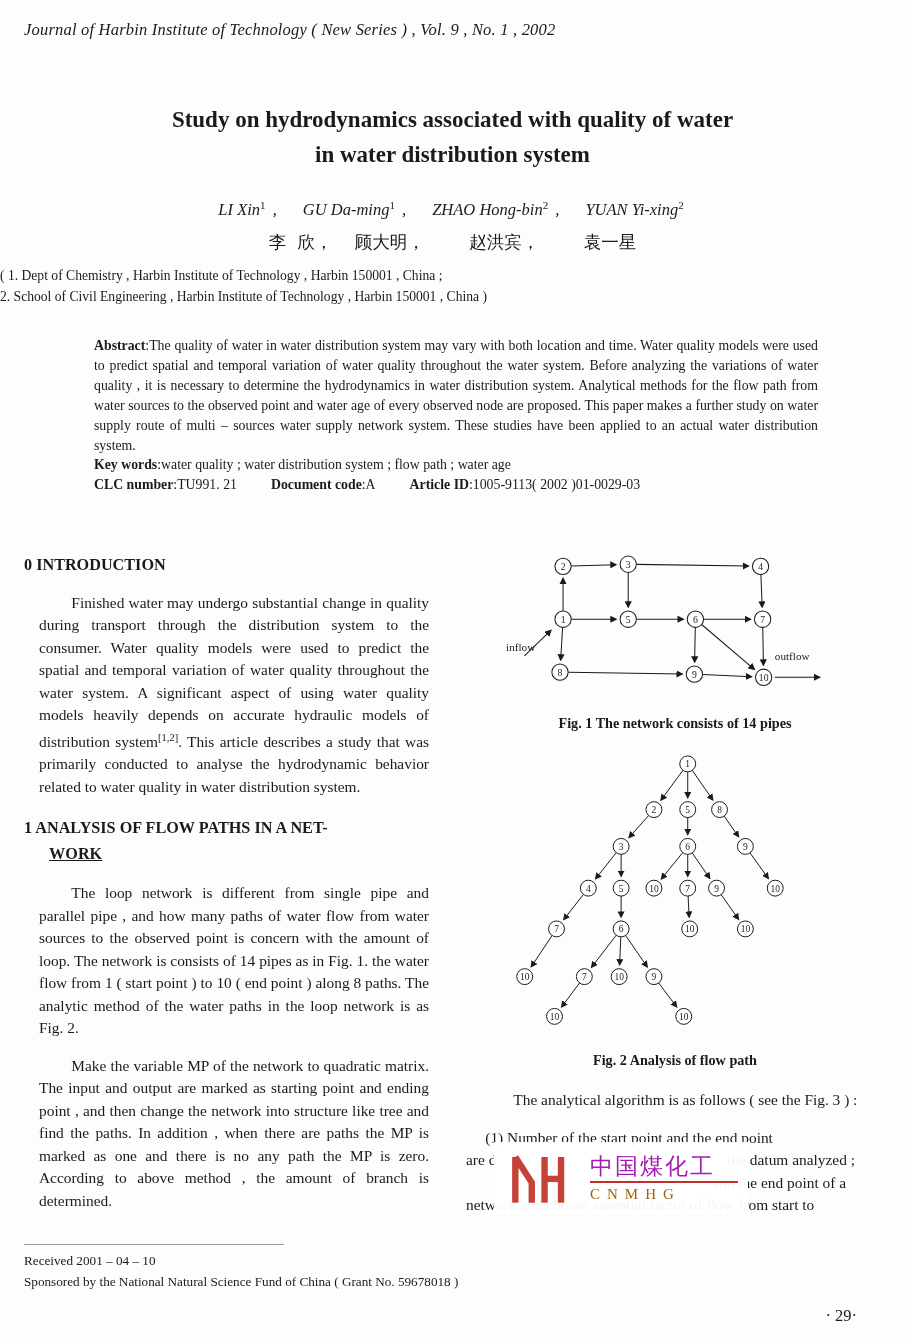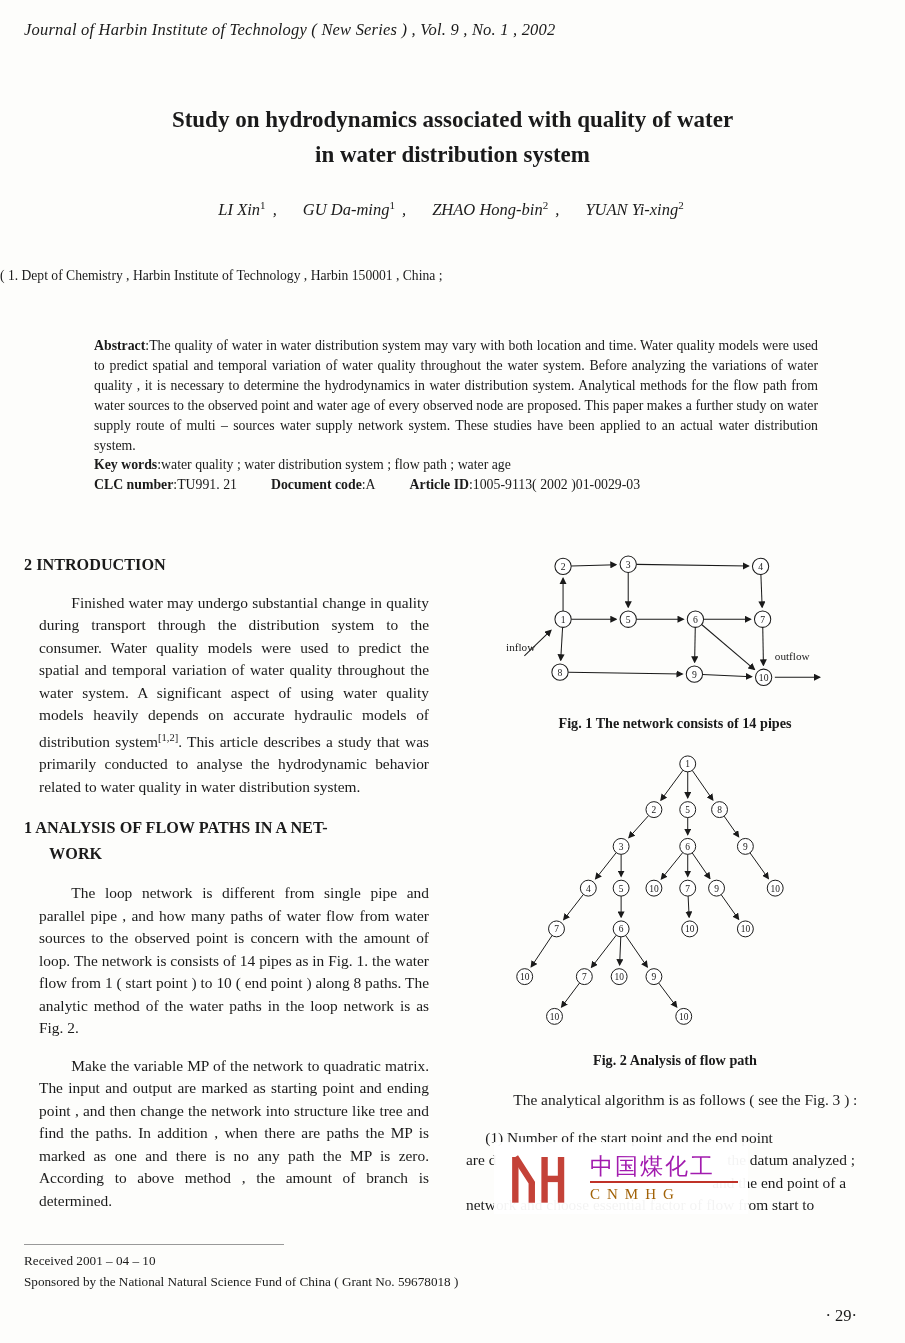--- a/index.html
+++ b/index.html
@@ -43,21 +43,21 @@
   .abs-p { margin: 0; }
   .clc-item + .clc-item { margin-left: 34px; }
   .col {
     position: absolute; top: 550px;
     font-size: 15.4px; line-height: 22.5px;
   }
   .col-left { left: 24px; width: 420px; }
   .col-right { left: 466px; width: 418px; }
   h2.sec { font-size: 16.2px; font-weight: bold; margin: 4px 0 12px; }
   h2.sec2 { margin: 17px 0 11px; line-height: 26px; }
-  h2.sec2 .h-l2 { margin-left: 1.55em; }
+  h2.sec2 .h-l2 { margin-left: 1.55em; text-decoration: underline; }
   p.body { margin: 15px; text-indent: 2.1em; text-align: justify; }
   .figwrap svg { display: block; width: 100%; font-family: "Liberation Serif", serif; }
   .figwrap.fig1 { width: 336px; margin-left: 38px; }
   .figwrap.fig2 { width: 338px; margin: 8px 0 0 6px; }
   .fig-caption { font-weight: bold; font-size: 14.2px; text-align: center; margin: 4px 0 10px; }
   .fig-caption.cap2 { margin: 6px 0 18px; }
   .frag { white-space: pre-wrap; text-align: left; }
   .watermark {
     position: absolute; left: 494px; top: 1142px; width: 254px; height: 72px;
     background: rgba(255,255,255,0.95);
@@ -87,33 +87,35 @@
 
   <div class="title">
     <div>Study on hydrodynamics associated with quality of water</div>
     <div>in water distribution system</div>
   </div>
 
   <div class="authors-en">
     <span class="author"><span>LI Xin</span><sup>1</sup><span class="sep"> ,</span></span><span class="author"><span>GU Da-ming</span><sup>1</sup><span class="sep"> ,</span></span><span class="author"><span>ZHAO Hong-bin</span><sup>2</sup><span class="sep"> ,</span></span><span class="author"><span>YUAN Yi-xing</span><sup>2</sup><span class="sep"></span></span>
   </div>
 
+  <div class="authors-zh">李  欣，    顾大明，        赵洪宾，        袁一星</div>
 
   <div class="affil affil1">( 1. Dept of Chemistry , Harbin Institute of Technology , Harbin 150001 , China ;</div>
+  <div class="affil affil2">2. School of Civil Engineering , Harbin Institute of Technology , Harbin 150001 , China )</div>
 
   <div class="abstract">
     <p class="abs-p"><b>Abstract</b><span>:The quality of water in water distribution system may vary with both location and time. Water quality models were used to predict spatial and temporal variation of water quality throughout the water system. Before analyzing the variations of water quality , it is necessary to determine the hydrodynamics in water distribution system. Analytical methods for the flow path from water sources to the observed point and water age of every observed node are proposed. This paper makes a further study on water supply route of multi – sources water supply network system. These studies have been applied to an actual water distribution system.</span></p>
     <p class="abs-p"><b>Key words</b><span>:water quality ; water distribution system ; flow path ; water age</span></p>
     <p class="abs-p">
       <span class="clc-item"><b>CLC number</b><span>:TU991. 21</span></span><span class="clc-item"><b>Document code</b><span>:A</span></span><span class="clc-item"><b>Article ID</b><span>:1005-9113( 2002 )01-0029-03</span></span>
     </p>
   </div>
 
   <div class="col col-left">
-    <h2 class="sec">2   INTRODUCTION</h2>
+    <h2 class="sec">0   INTRODUCTION</h2>
     <p class="body"><span>Finished water may undergo substantial change in quality during transport through the distribution system to the consumer. Water quality models were used to predict the spatial and temporal variation of water quality throughout the water system. A significant aspect of using water quality models heavily depends on accurate hydraulic models of distribution system</span><sup class="ref">[1,2]</sup><span>. This article describes a study that was primarily conducted to analyse the hydrodynamic behavior related to water quality in water distribution system.</span></p>
     <h2 class="sec sec2"><span class="h-l1">1   ANALYSIS OF FLOW PATHS IN A NET-</span><br><span class="h-l2">WORK</span></h2>
     <p class="body">The loop network is different from single pipe and parallel pipe , and how many paths of water flow from water sources to the observed point is concern with the amount of loop. The network is consists of 14 pipes as in Fig. 1. the water flow from 1 ( start point ) to 10 ( end point ) along 8 paths. The analytic method of the water paths in the loop network is as Fig. 2.</p>
     <p class="body">Make the variable MP of the network to quadratic matrix. The input and output are marked as starting point and ending point , and then change the network into structure like tree and find the paths. In addition , when there are paths the MP is marked as one and there is no any path the MP is zero. According to above method , the amount of branch is determined.</p>
   </div>
 
   <div class="col col-right">
     <div class="figwrap fig1">
         <svg viewBox="0 0 330 155">
           <defs>

